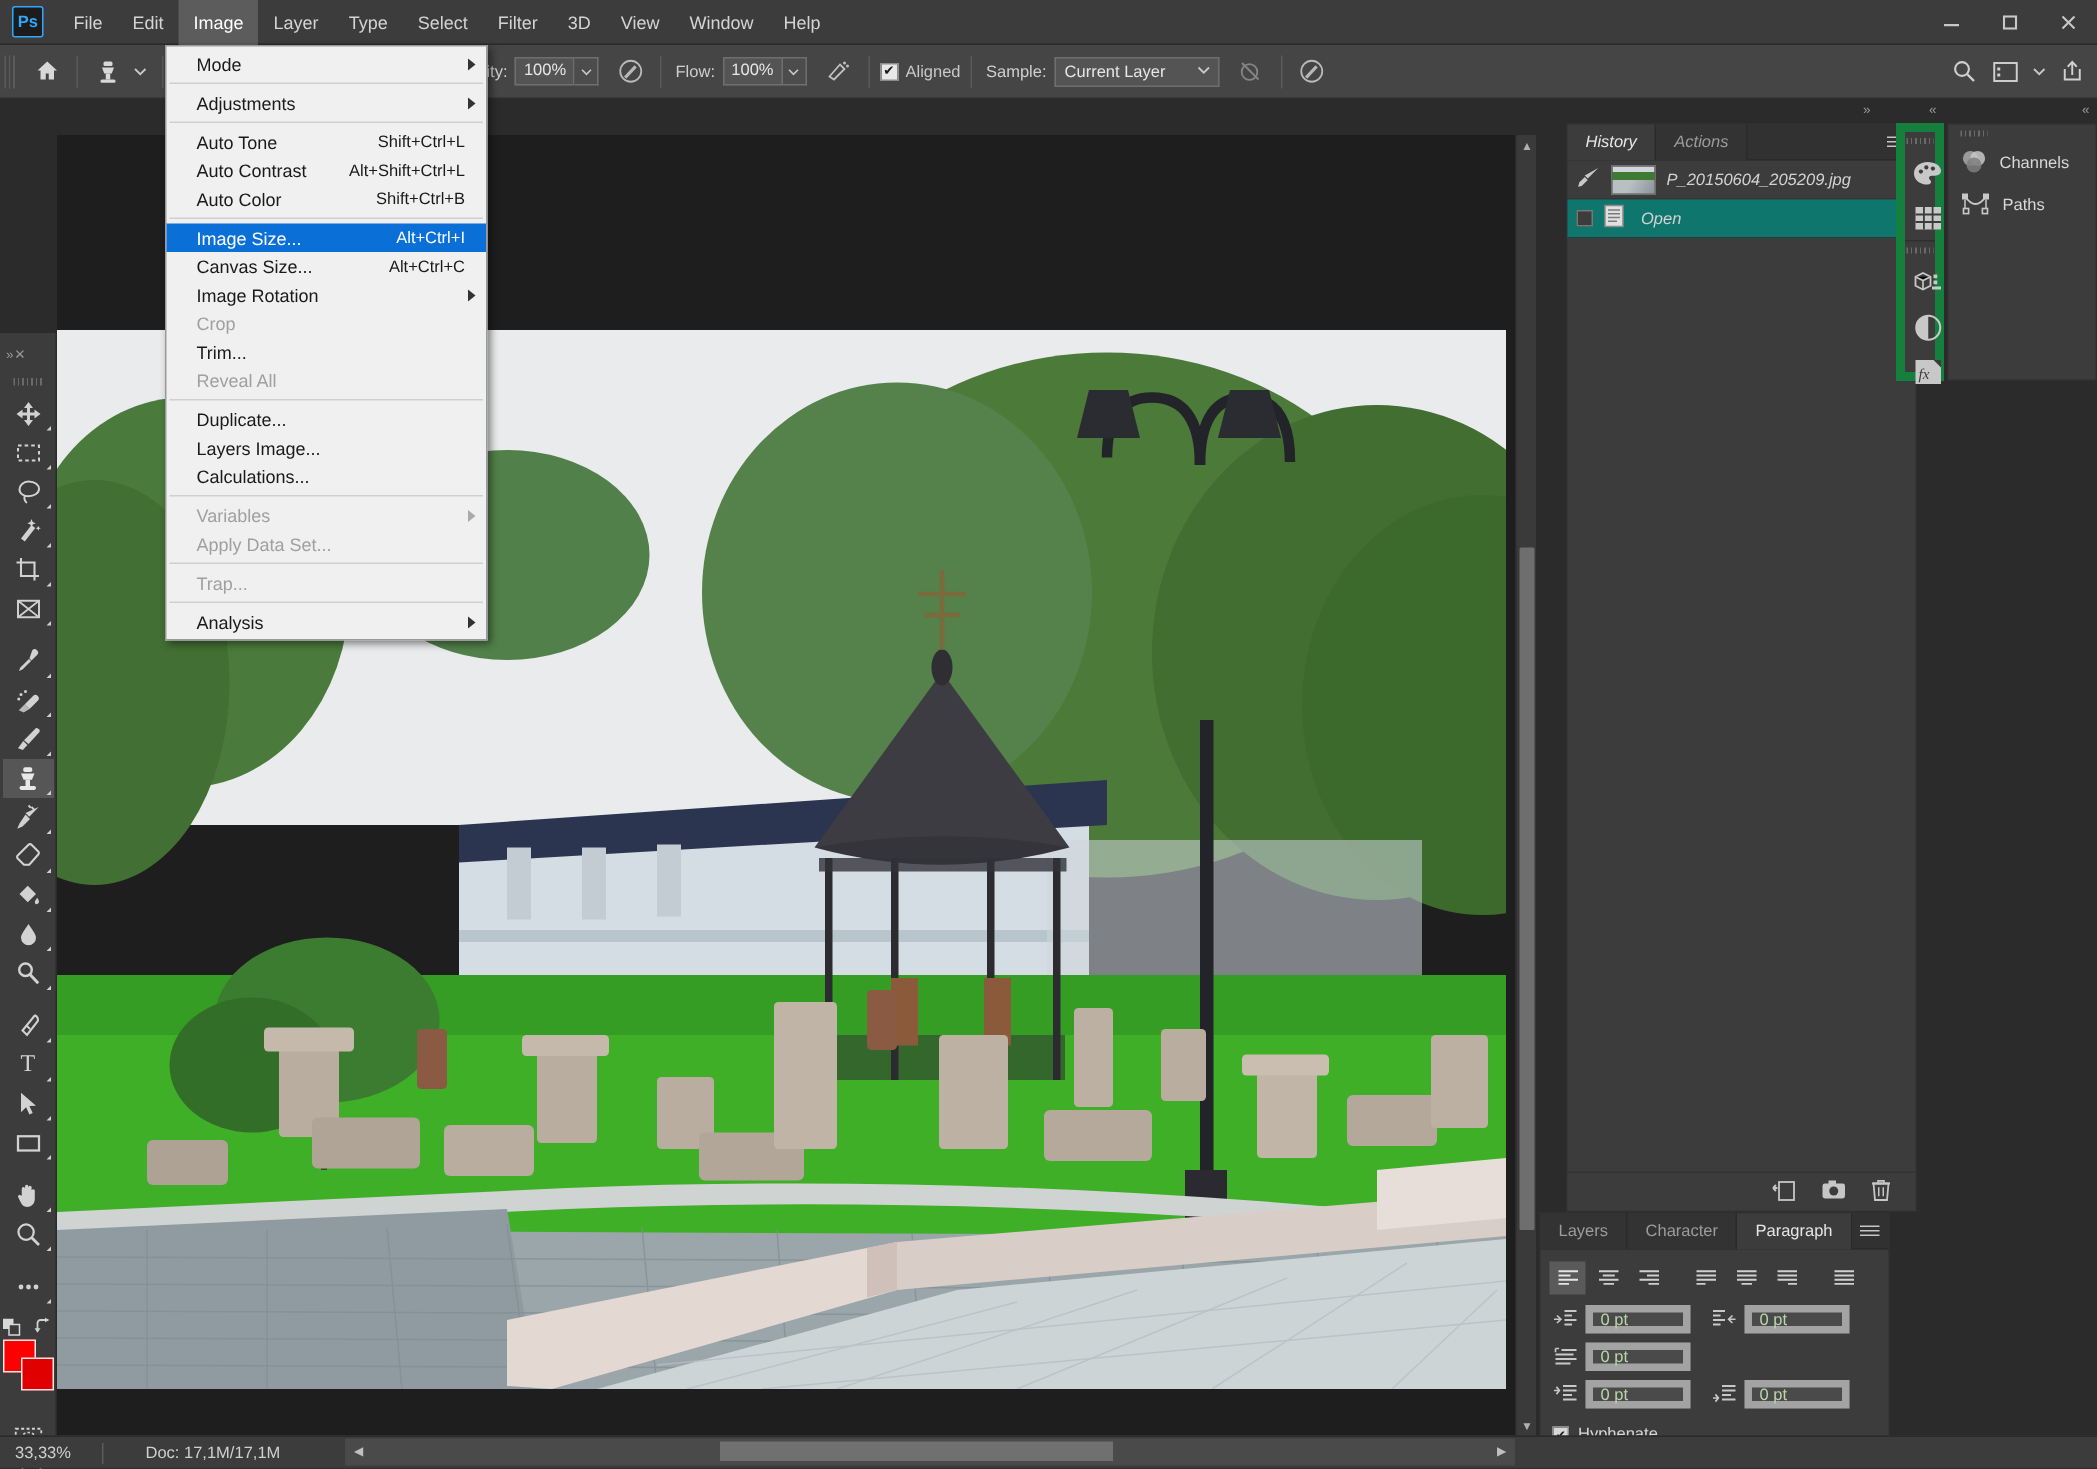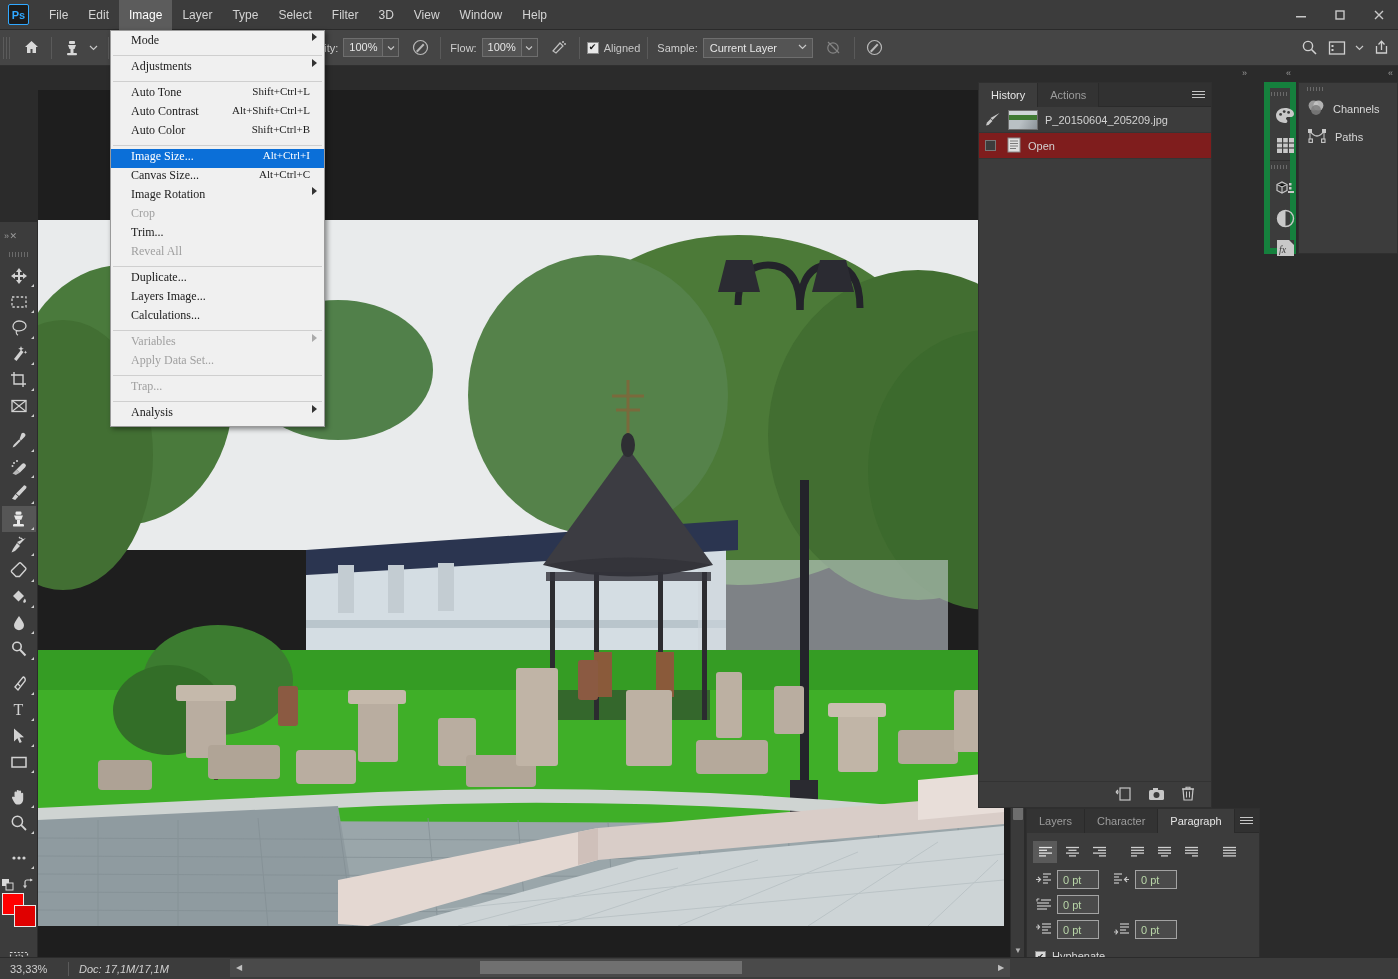--- a/index.html
+++ b/index.html
@@ -147,21 +147,21 @@
     font-size:11px; color:#9c9c9c; background:#333; border-right:1px solid #2a2a2a;
   }
   .ptab.active { background:#3c3c3c; color:#e6e6e6; }
   .ptab-menu { position:absolute; right:6px; top:6px; color:#c0c0c0; }
   .hamburger span { display:block; width:13px;height:1px;background:#c6c6c6;margin:2px 0;}
 
   .hist-row {
     display:flex; align-items:center; height:26px; padding-left:6px; gap:7px;
     font-size:11px; color:#d2d2d2; border-bottom:1px solid #353535;
   }
-  .hist-row.sel { background:#7f1d1d;text-align:right; }
+  .hist-row.sel { background:#0f766e; }
   .hist-thumb {
     width:30px;height:20px; border:1px solid #6e6e6e;
     background:linear-gradient(to bottom,#cfd5d8 0 22%, #3f7a33 22% 55%, #a9b0b4 55% 100%);
     position:relative; overflow:hidden;
   }
   .hist-thumb::after{
     content:""; position:absolute; left:0; bottom:0; width:100%; height:45%;
     background:linear-gradient(115deg,#b9c0c4 40%,#8d9499 100%);
   }
   .hist-check { width:11px;height:11px;border:1px solid #777; background:#3c3c3c;}
@@ -187,21 +187,21 @@
   .named-item { display:flex; align-items:center; gap:8px; height:28px; padding-left:8px;
     font-size:11px; color:#d8d8d8; }
 
   
   .align-row { display:flex; align-items:center; padding:8px 0 4px 6px; gap:3px;}
   .align-btn { width:24px;height:22px; display:flex;align-items:center;justify-content:center;}
   .align-btn.sel { background:#5a5a5a; }
   .pgroup { display:flex; align-items:center; padding:3px 0 3px 6px; gap:4px; }
   .pg-ico { width:20px; height:18px; display:flex; align-items:center; justify-content:center; }
   .pg-input {
-    width:42px; height:19px; background:#4a4a4a; border:1px solid #a3a3a3;
+    width:70px; height:19px; background:#4a4a4a; border:5px solid #a3a3a3;
     color:#b9d6a8; font-size:11px; padding-left:5px; display:flex; align-items:center;
   }
   .hyph-row { display:flex; align-items:center; gap:6px; padding:8px 0 0 8px; font-size:11px; color:#d8d8d8;}
   .cbox-sm { width:11px;height:11px;background:#d8d8d8;border:1px solid #8a8a8a;
     display:flex;align-items:center;justify-content:center;color:#1a1a1a;font-size:8px;}
 
   
   .statusbar {
     position:absolute; left:0; top:957px; width:1398px; height:22px;
     background:#3c3c3c; display:flex; align-items:center;
@@ -218,23 +218,23 @@
     display:flex;align-items:center;justify-content:center;color:#c0c0c0;font-size:8px;}
 
   
   .dropdown {
     position:absolute; left:110px; top:30px; width:215px;
     background:#f0f0f0; border:1px solid #9a9a9a;
     box-shadow:2px 2px 5px rgba(0,0,0,.45); z-index:200;
     padding:2px 0;
   }
   .dd-item {
-    height:19px; display:flex; align-items:flex-start; position:relative;
+    height:19px; display:flex; align-items:center; position:relative;
     padding-left:20px; font-size:12px; color:#1a1a1a;
-    font-family:Liberation Serif, serif;
+    font-family:Liberation Sans, sans-serif;
   }
   .dd-item.sel { background:#0b6fd8; color:#fff; }
   .dd-item.disabled { color:#a0a0a0; }
   .dd-short { position:absolute; right:14px; font-size:11px; }
   .dd-sub {
     position:absolute; right:7px; width:0;height:0;
     border-top:4px solid transparent; border-bottom:4px solid transparent;
     border-left:5px solid #333;
   }
   .dd-item.disabled .dd-sub { border-left-color:#aaa; }
@@ -732,21 +732,21 @@
 
     </div>
   </div>
 
   <div class="panel-collapse-row" style="position:absolute;left:1024px;top:66px;width:374px;">
     <span class="cc" style="left:218px;">»</span>
     <span class="cc" style="left:262px;">«</span>
     <span class="cc" style="right:6px;">«</span>
   </div>
 
-  <div class="panel" style="left:978px; top:82px; width:234px; height:726px;">
+  <div class="panel" style="left:1044px; top:82px; width:234px; height:726px;font-style:italic;">
     <div class="panel-tabs">
       <div class="ptab active">History</div>
       <div class="ptab">Actions</div>
       <div class="ptab-menu hamburger">
         <span></span>
           <span></span>
           <span></span>
       </div>
     </div>
 
@@ -1044,21 +1044,21 @@
 
     <div class="hyph-row">
       <span class="cbox-sm">✔</span>
       <span>Hyphenate</span>
     </div>
   </div>
 
   <div class="statusbar">
     <span class="zoomfield">33,33%</span>
     <span class="status-sep"></span>
-    <span style="margin-left:4px;font-style:italic;">Doc: 17,1M/17,1M</span>
+    <span style="margin-left:22px;">Doc: 17,1M/17,1M</span>
   </div>
   <div class="hscroll">
     <div class="hthumb"></div>
     <div class="hs-arrow" style="left:2px;">◀</div>
     <div class="hs-arrow" style="right:2px;">▶</div>
   </div>
 
   <div class="dropdown">
     <div class="dd-item">
       <span>Mode</span>

